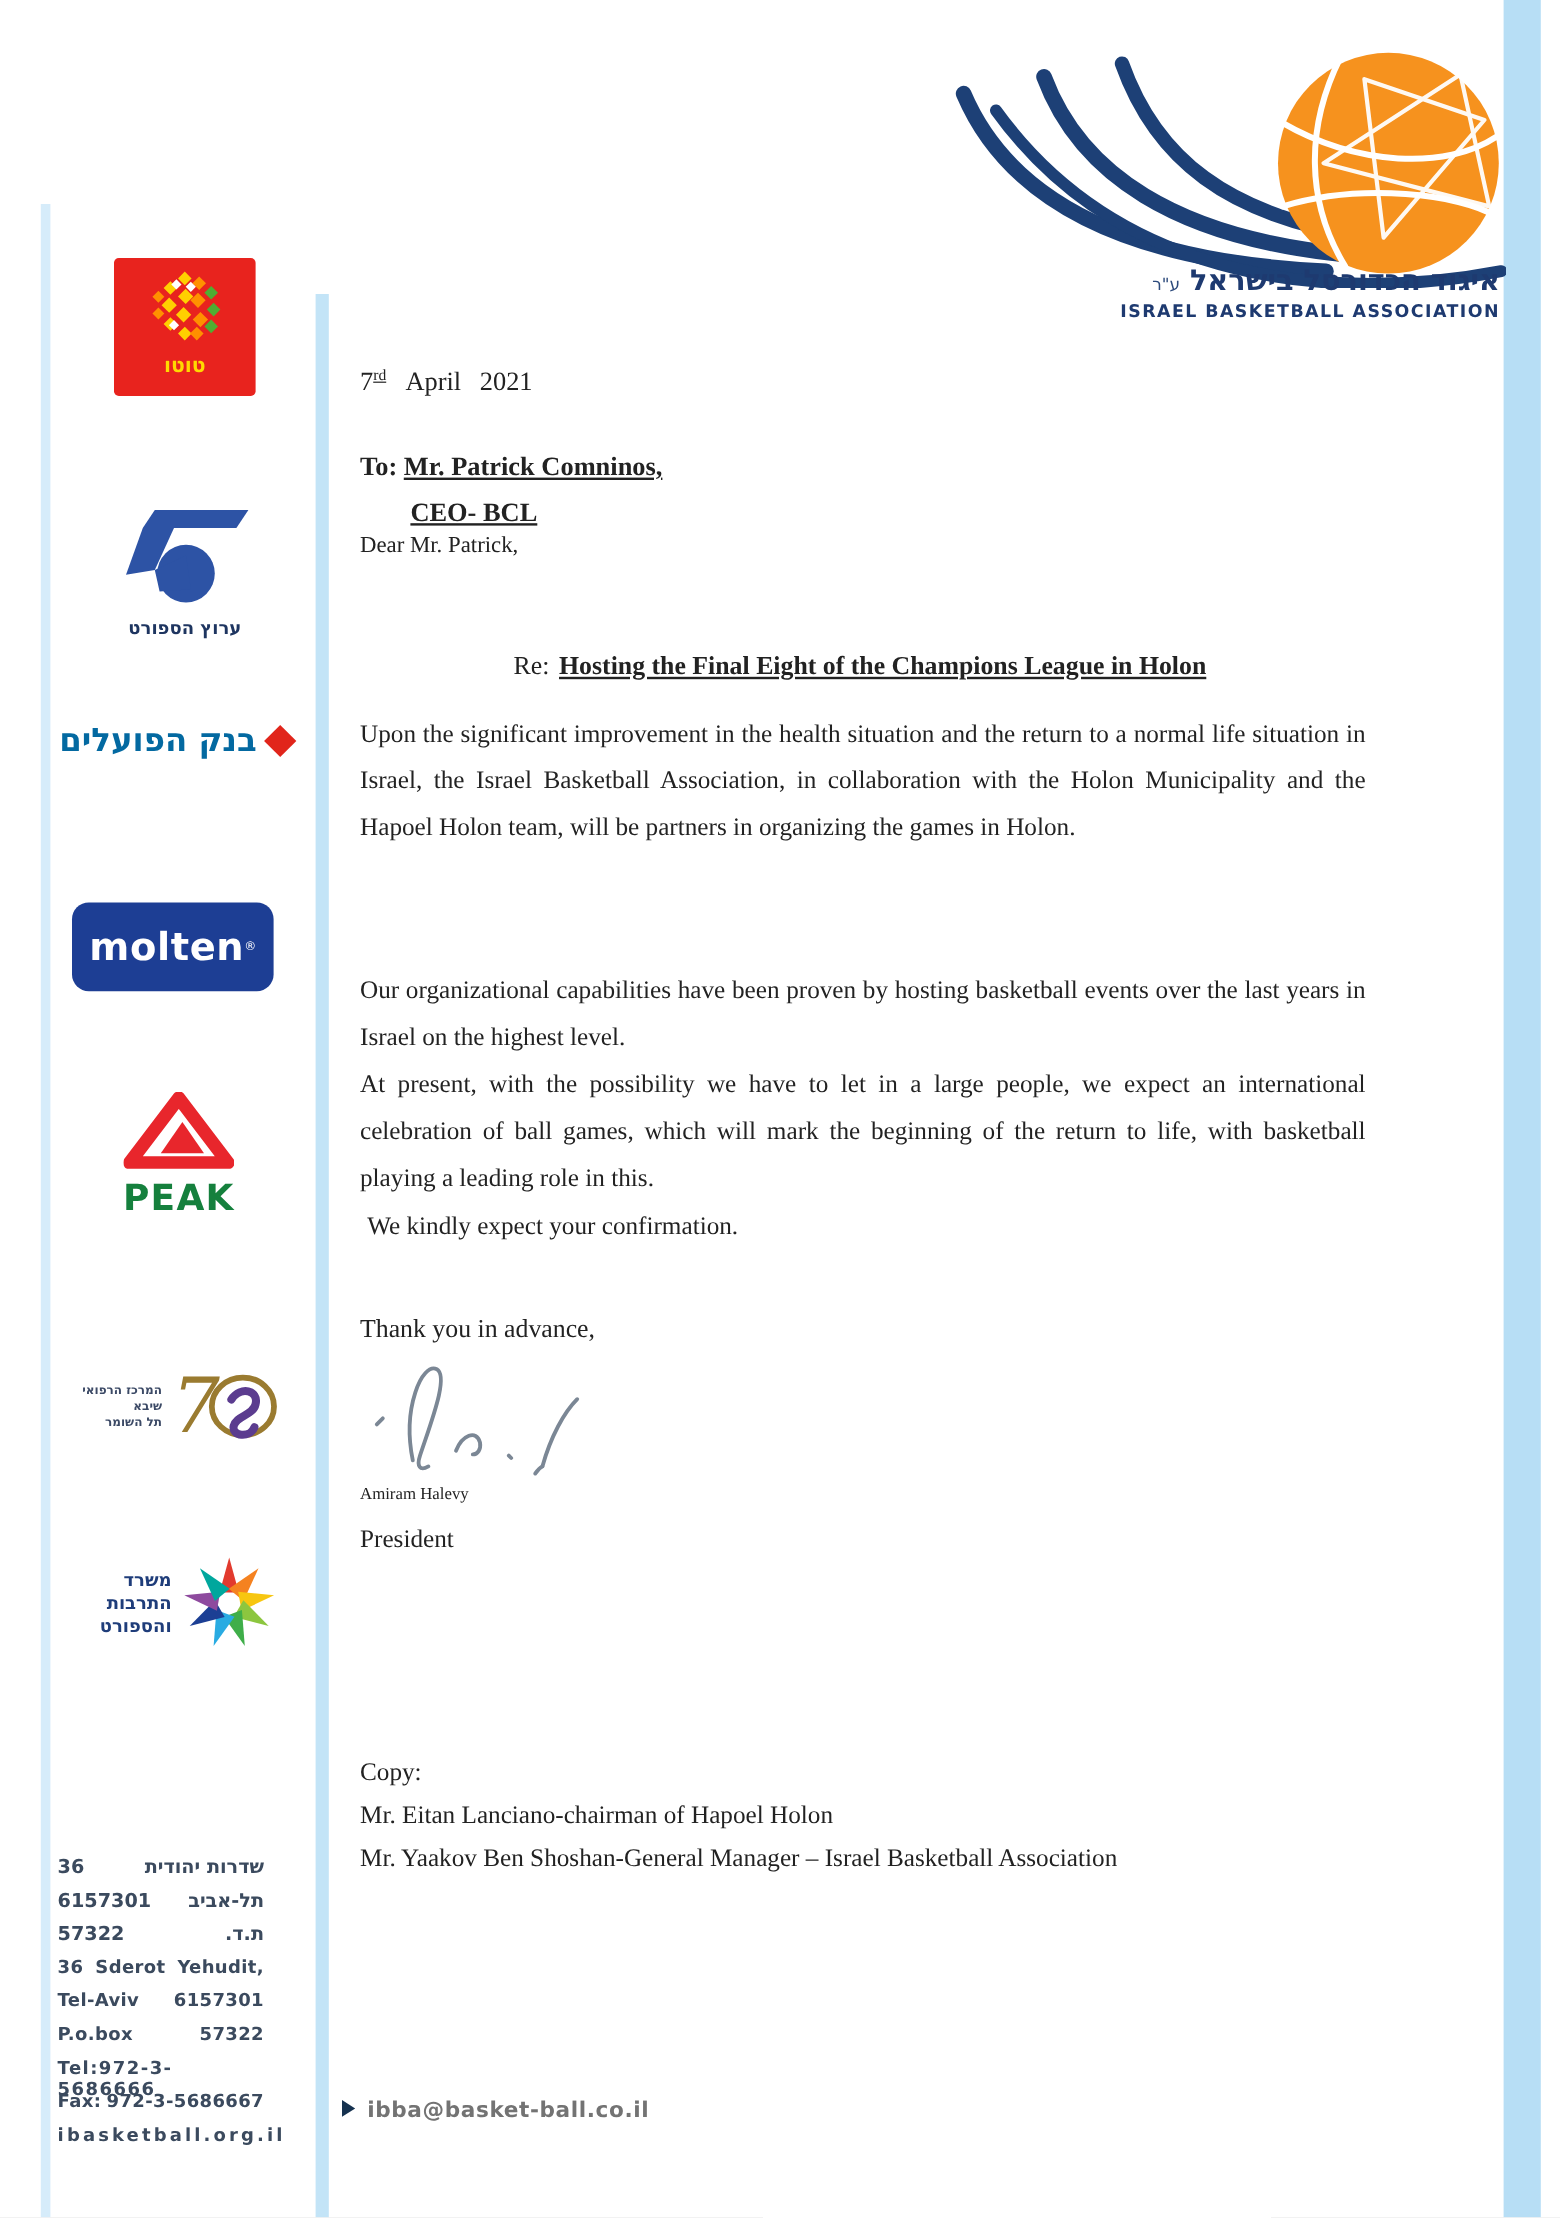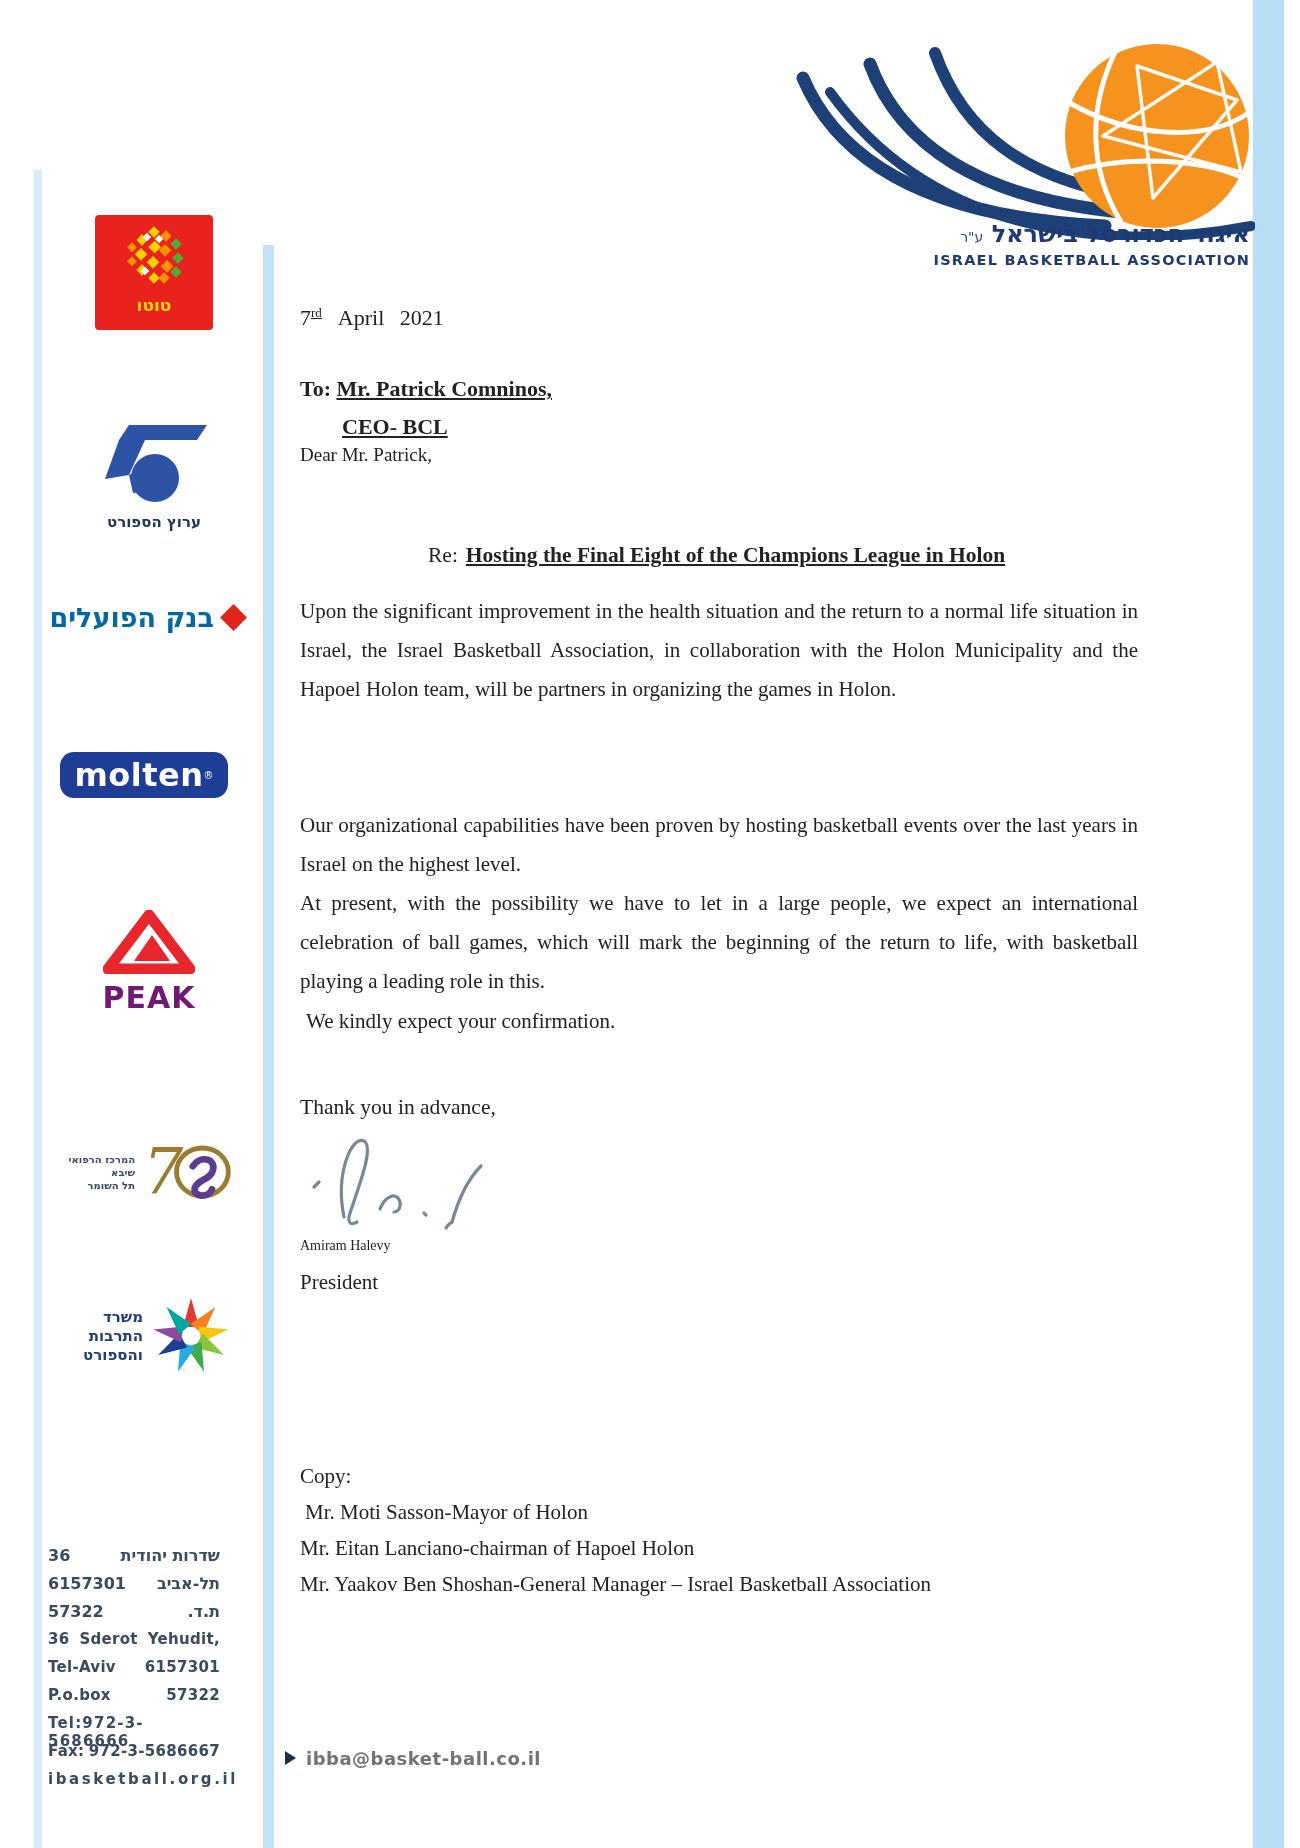--- a/index.html
+++ b/index.html
@@ -54,26 +54,26 @@
   
   .slogo{position:absolute;}
   .toto{left:95px;top:215px;width:118px;height:115px;background:#e8231e;border-radius:4px;
         display:flex;flex-direction:column;align-items:center;justify-content:flex-start;padding-top:8px;box-sizing:border-box;}
   .toto-label{font-family:"DejaVu Sans",sans-serif;font-weight:bold;font-size:17px;color:#ffd900;margin-top:2px;}
   .sport5{left:92px;top:423px;width:124px;text-align:center;}
   .sport5-caption{font-family:"DejaVu Sans",sans-serif;font-weight:bold;font-size:15px;color:#1e3560;margin-top:4px;}
   .hapoalim{left:45px;top:602px;width:198px;display:flex;flex-direction:row-reverse;align-items:center;justify-content:flex-start;direction:ltr;}
   .hapoalim-diamond{width:19px;height:19px;background:#e1251b;transform:rotate(45deg);margin-left:10px;flex:0 0 auto;}
   .hapoalim-label{font-family:"DejaVu Sans",sans-serif;font-weight:bold;font-size:27px;color:#0369a1;direction:rtl;text-align:right;}
-  .molten{left:60px;top:752px;width:168px;height:46px;background:#1d3e94;border-radius:14px;
+  .molten{left:60px;top:752px;width:168px;height:74px;background:#1d3e94;border-radius:14px;
           display:flex;align-items:center;justify-content:center;}
   .molten-label{font-family:"DejaVu Sans",sans-serif;font-weight:bold;font-size:32px;color:#fff;letter-spacing:0.5px;}
   .molten-reg{color:#fff;font-size:10px;vertical-align:top;font-family:"DejaVu Sans",sans-serif;}
   .peak{left:93px;top:910px;width:112px;text-align:center;}
-  .peak-label{font-family:"DejaVu Sans",sans-serif;font-weight:900;font-size:30px;color:#701a75;letter-spacing:1px;margin-top:2px;}
+  .peak-label{font-family:"DejaVu Sans",sans-serif;font-weight:900;font-size:30px;color:#15803d;letter-spacing:1px;margin-top:2px;}
   .sheba{left:45px;top:1128px;width:192px;display:flex;align-items:center;justify-content:flex-end;}
   .sheba-caption{font-family:"DejaVu Sans",sans-serif;font-weight:bold;font-size:10px;color:#3c4a66;
                  text-align:right;direction:rtl;line-height:13px;margin-right:6px;}
   .ministry{left:55px;top:1288px;width:178px;display:flex;align-items:center;}
   .ministry-caption{font-family:"DejaVu Sans",sans-serif;font-weight:bold;font-size:15px;color:#1f3d7a;
                     text-align:right;direction:rtl;line-height:19px;width:88px;margin-right:6px;}
 
   
   .address{position:absolute;left:48px;top:1546px;width:172px;font-family:"DejaVu Sans",sans-serif;
            font-weight:bold;color:#3b4a5e;}
@@ -290,21 +290,20 @@
         <path d="M152,97 C159,72 170,52 181,41"></path>
         <path d="M146,103 c2,-3 4,-5 6,-6"></path>
       </g>
     </svg>
 
     <div class="signer-name">Amiram Halevy</div>
     <div class="signer-title">President</div>
 
     <div class="copy-block">
       <div>Copy:</div>
-      <div class="indent1">Mr. Moti Sasson-Mayor of Holon</div>
       <div>Mr. Eitan Lanciano-chairman of Hapoel Holon</div>
       <div>Mr. Yaakov Ben Shoshan-General Manager – Israel Basketball Association</div>
     </div>
 
   </div>
 
   <div class="email-row">
     <span class="tri"></span><span>ibba@basket-ball.co.il</span>
   </div>
 

